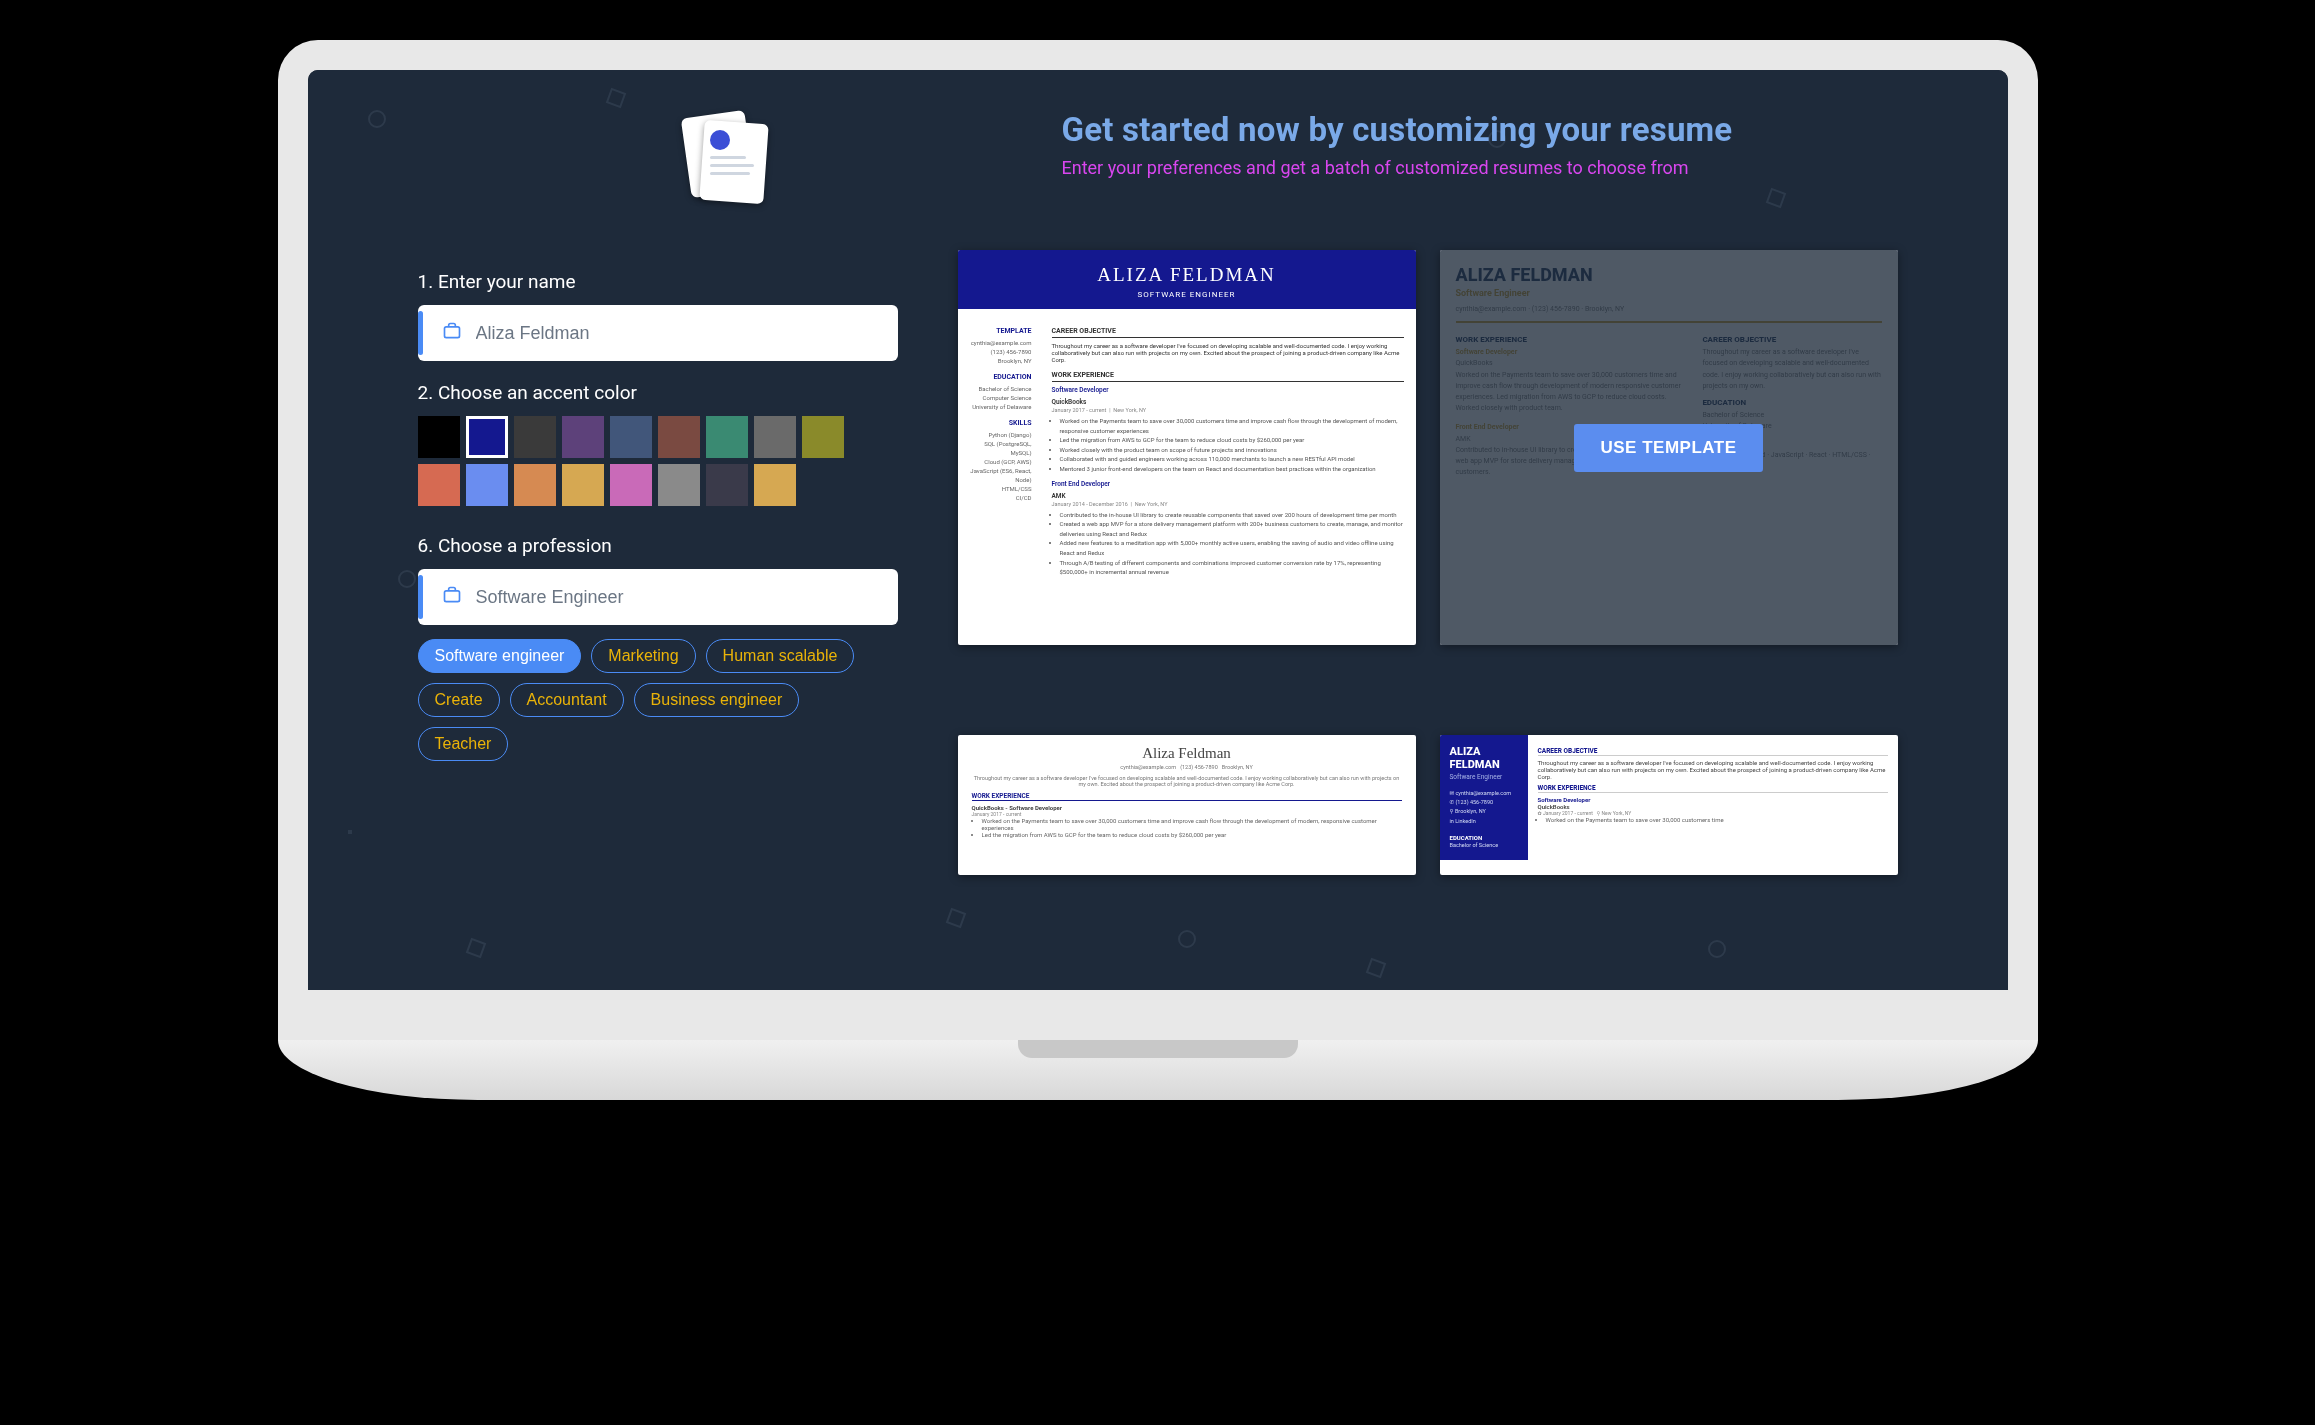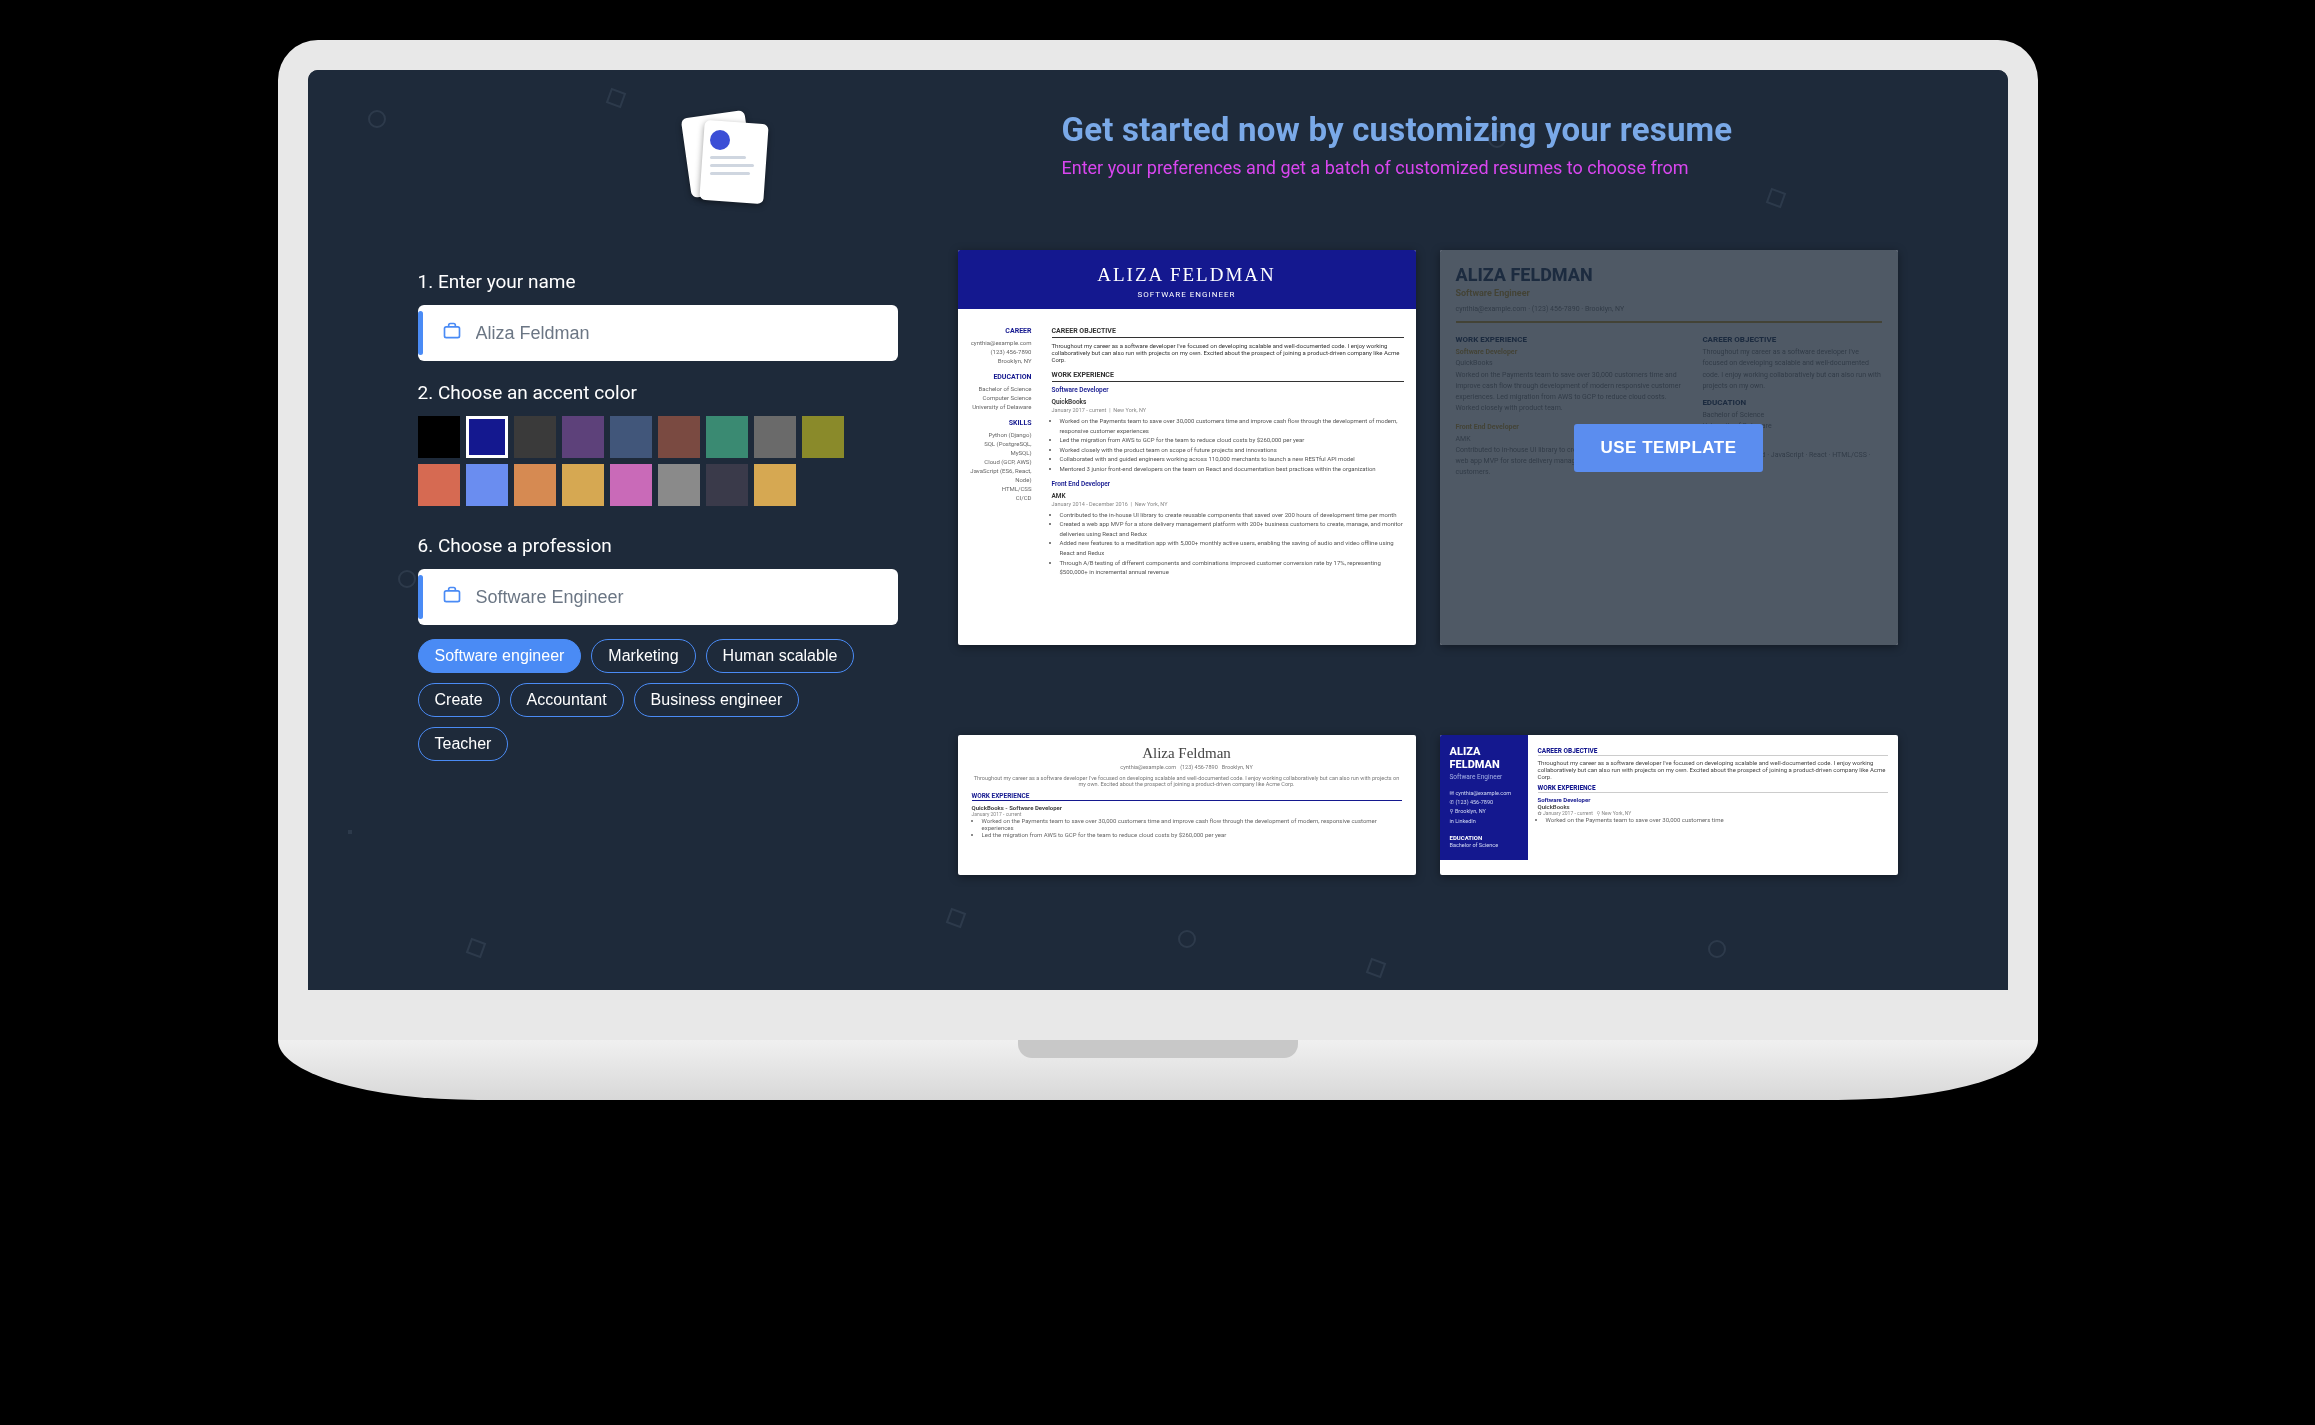--- a/index.html
+++ b/index.html
@@ -98,21 +98,21 @@
   .input-wrap input {
     border: none; outline: none; font-size: 18px; color: #6b7684; flex: 1; background: transparent;
   }
 
   .swatches { display: flex; flex-wrap: wrap; gap: 6px; max-width: 440px; }
   .swatch { width: 42px; height: 42px; cursor: pointer; }
   .swatch.selected { outline: 3px solid #fff; outline-offset: -3px; }
 
   .chips { display: flex; flex-wrap: wrap; gap: 10px; margin-top: 14px; max-width: 460px; }
   .chip {
-    border: 1.5px solid #4a8bf5; color: #ffffff; background: transparent;
+    border: 1.5px solid #4a8bf5; color: #eab308; background: transparent;
     border-radius: 999px; padding: 7px 16px; font-size: 16px; cursor: pointer;
   }
   .chip.active { background: #4a8bf5; color: #fff; }
 
   .cta {
     margin-top: 52px; background: #5b8def; color: #fff; border: none; border-radius: 6px;
     height: 58px; font-size: 19px; font-weight: 600; cursor: pointer; width: 420px;
   }
 
   
@@ -277,21 +277,21 @@
 
       <div class="right-col" style="margin-top:130px">
 
         <div class="card tall">
           <div class="t1-head">
             <div class="name">ALIZA FELDMAN</div>
             <div class="role">SOFTWARE ENGINEER</div>
           </div>
           <div class="t1-body">
             <div class="t1-side">
-              <h5>CAREER</h5>
+              <h5>TEMPLATE</h5>
               <p>cynthia@example.com</p>
               <p>(123) 456-7890</p>
               <p>Brooklyn, NY</p>
               <h5>EDUCATION</h5>
               <p>Bachelor of Science</p>
               <p>Computer Science</p>
               <p>University of Delaware</p>
               <h5>SKILLS</h5>
               <p>Python (Django)<br>SQL (PostgreSQL, MySQL)<br>Cloud (GCP, AWS)<br>JavaScript (ES6, React, Node)<br>HTML/CSS<br>CI/CD</p>
             </div>

